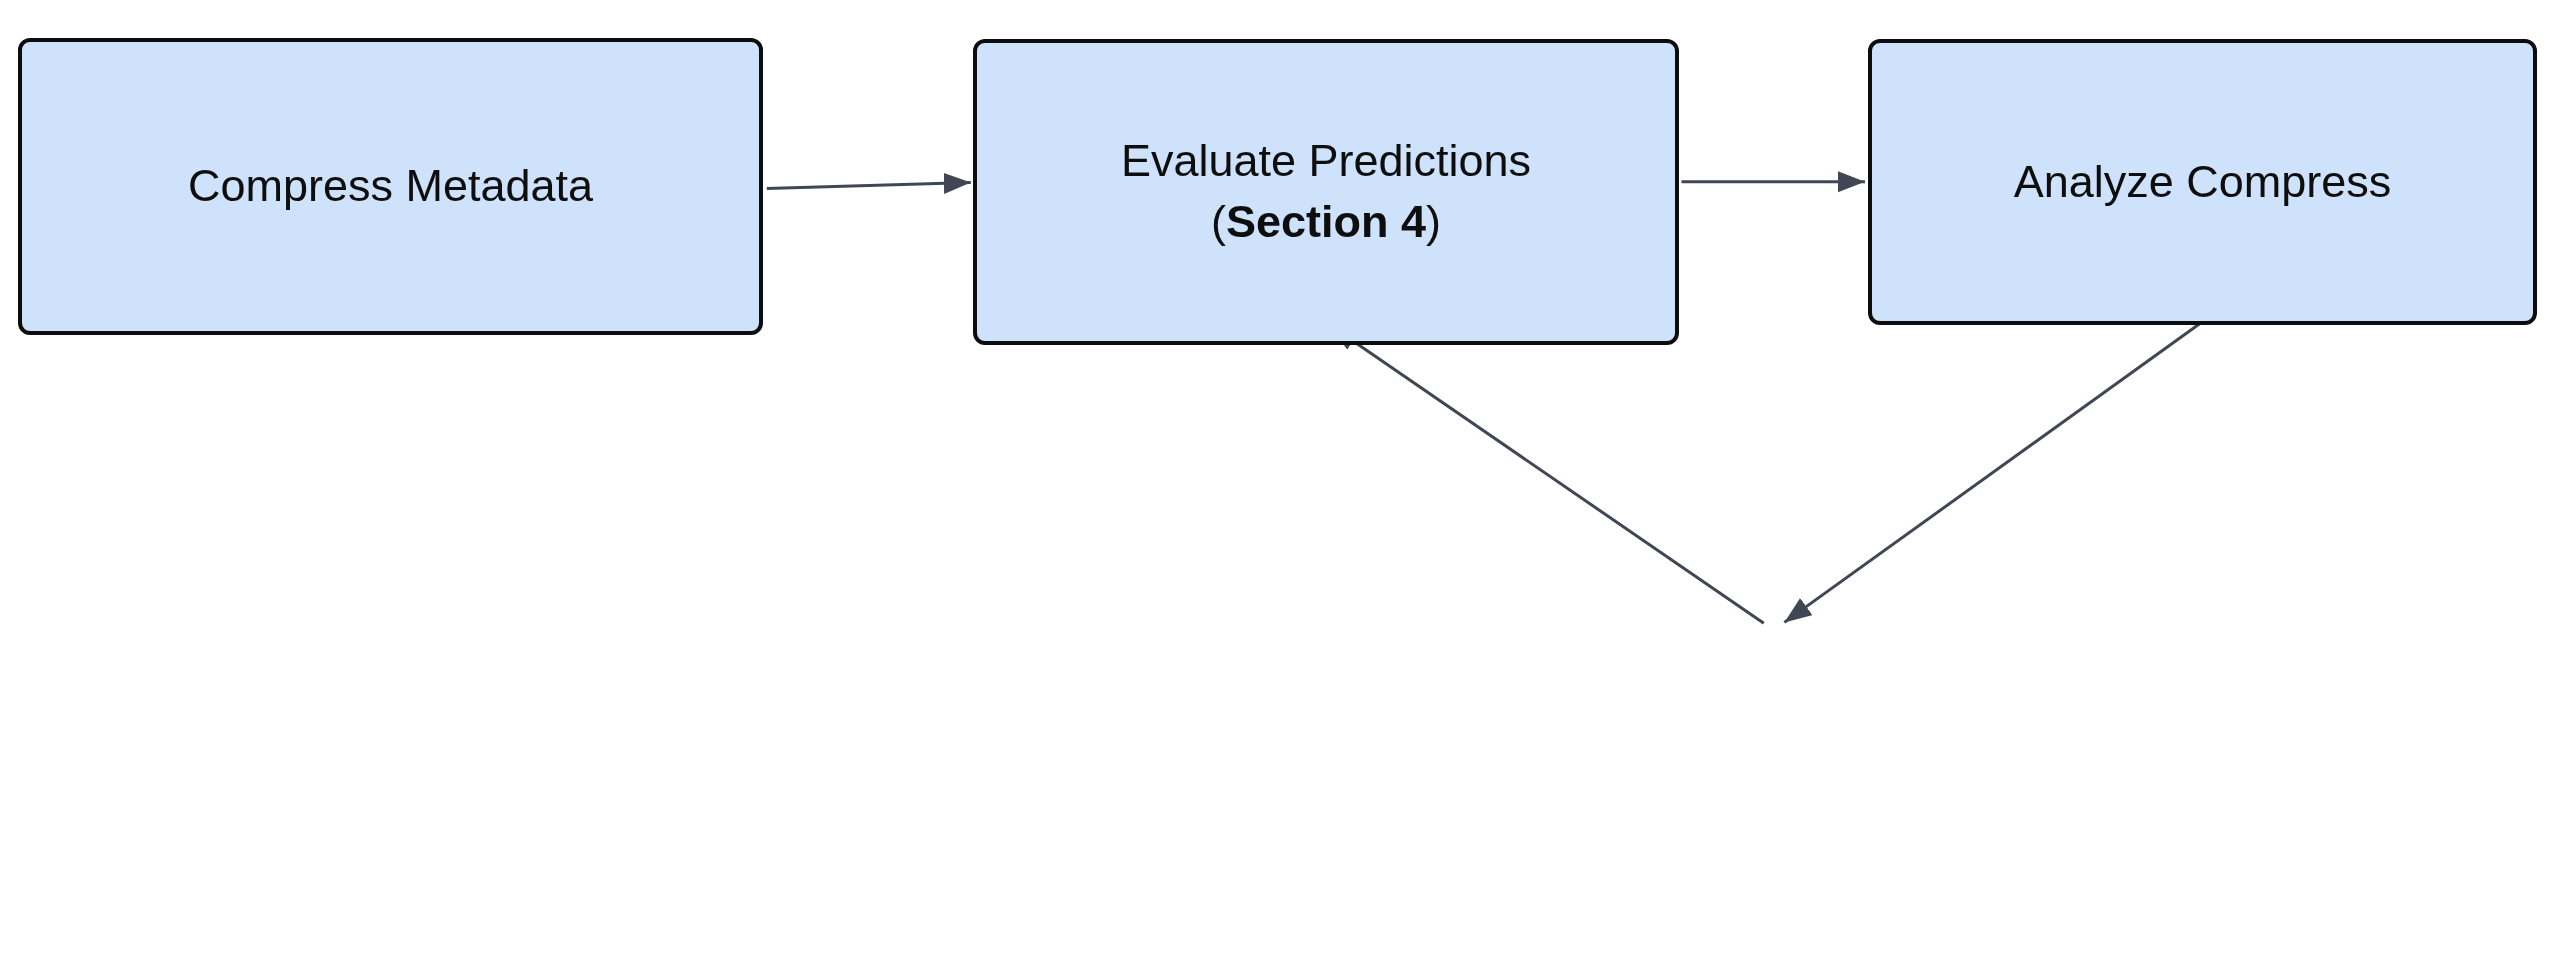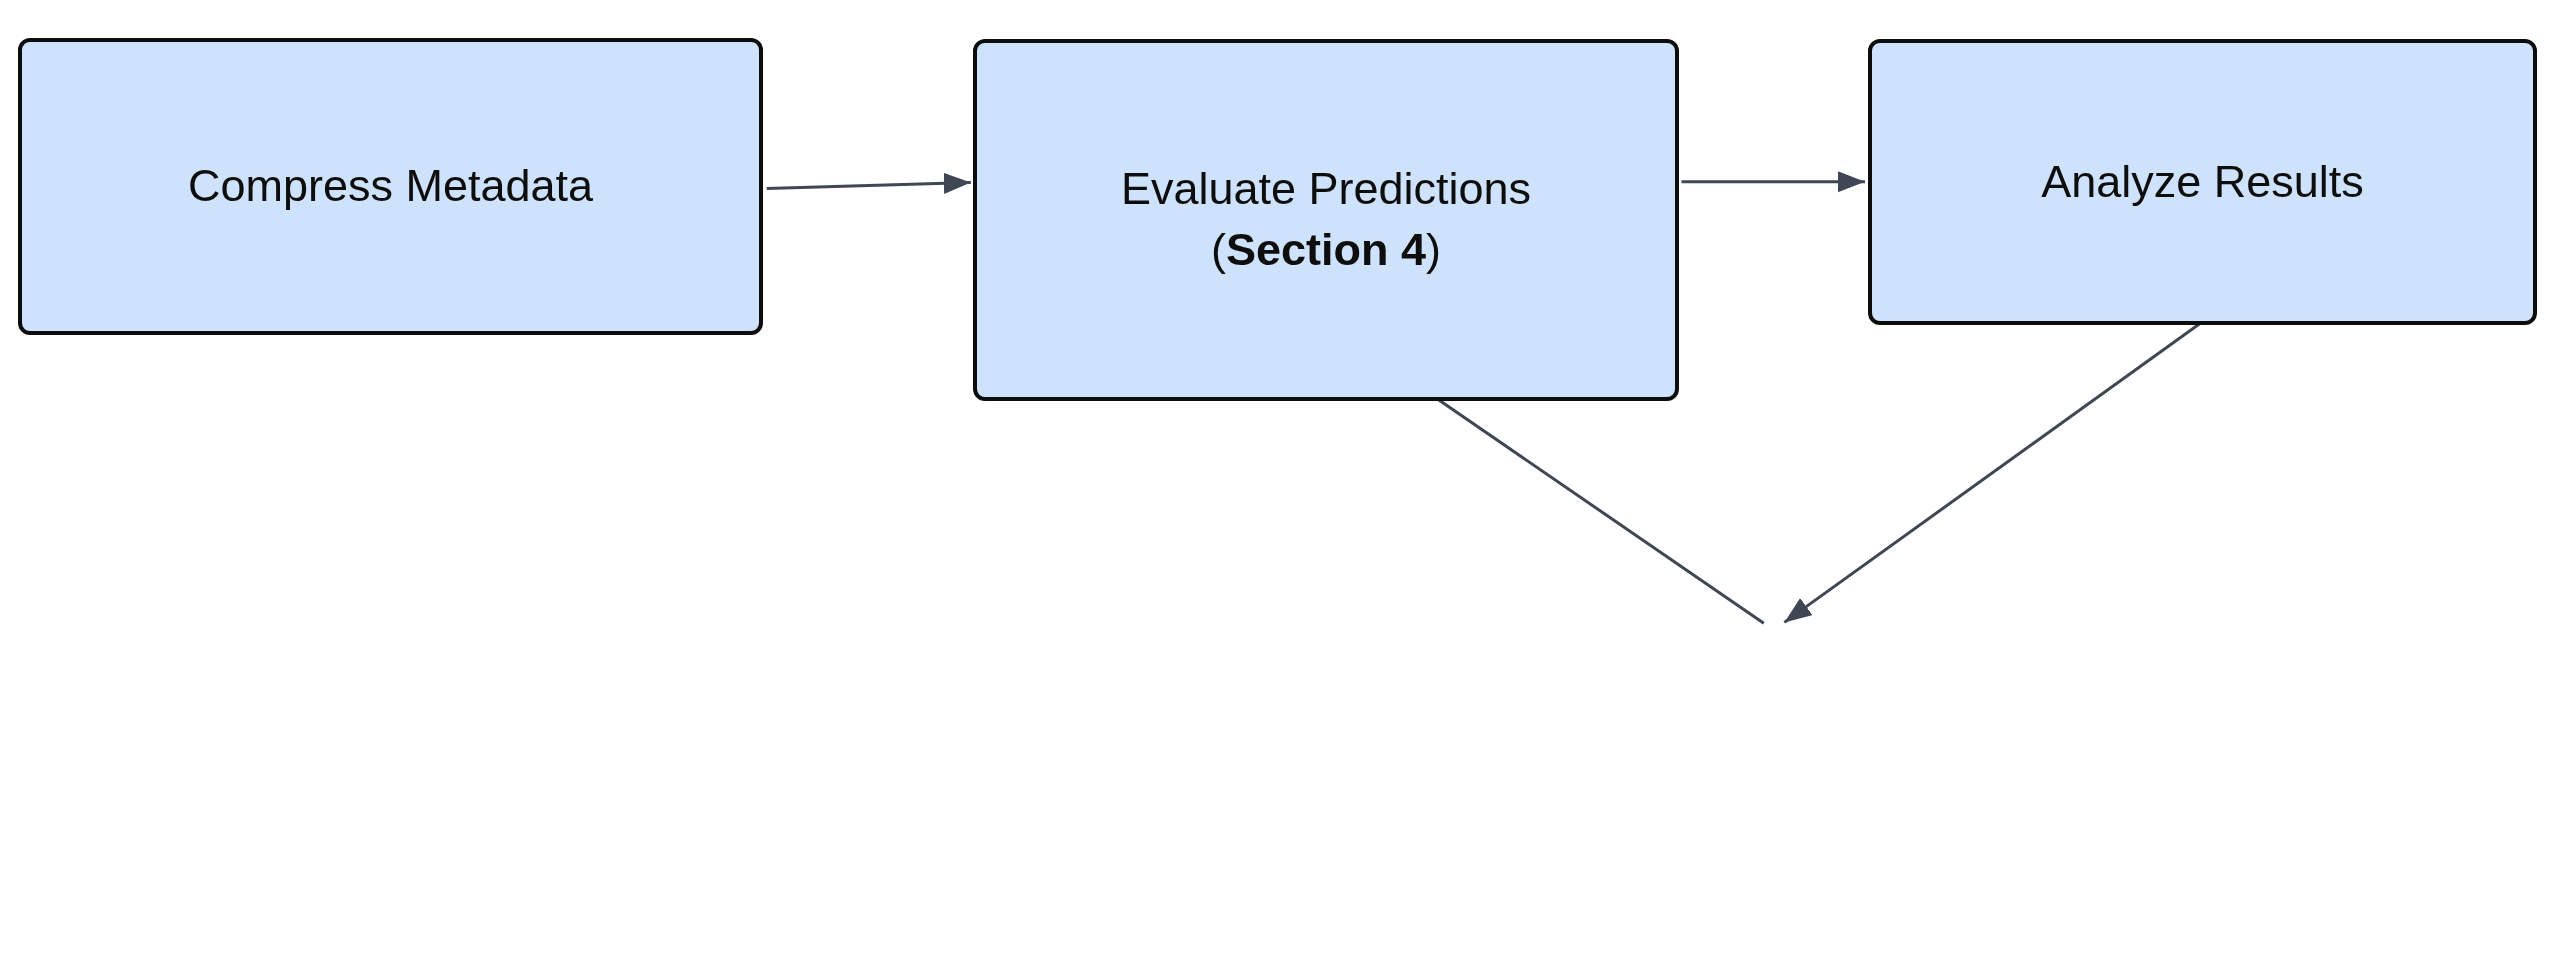--- a/index.html
+++ b/index.html
@@ -55,21 +55,21 @@
       </marker>
     </defs>
   <line x1="894" y1="220" x2="1132" y2="213" stroke="#3f4754" stroke-width="3.5" marker-end="url(#arrowhead)"></line>
       <line x1="1961" y1="212" x2="2175" y2="212" stroke="#3f4754" stroke-width="3.5" marker-end="url(#arrowhead)"></line>
       <line x1="2565" y1="378" x2="2081" y2="726" stroke="#3f4754" stroke-width="3.5" marker-end="url(#arrowhead)"></line>
       <line x1="2057" y1="727" x2="1552" y2="380" stroke="#3f4754" stroke-width="3.5" marker-end="url(#arrowhead)"></line>
     </svg>
 <div class="node" style="left: 18px; top: 38px; width: 745px; height: 297px;">
       <div class="node-line"><span class="seg">Compress Metadata</span></div>
     </div>
-    <div class="node" style="left: 973px; top: 39px; width: 706px; height: 362px;">
+    <div class="node" style="left: 973px; top: 39px; width: 706px; height: 306px;">
       <div class="node-line"><span class="seg">Evaluate Predictions</span></div>
       <div class="node-line"><span class="seg">(</span><span class="seg bold">Section 4</span><span class="seg">)</span></div>
     </div>
     <div class="node" style="left: 1868px; top: 39px; width: 669px; height: 286px;">
-      <div class="node-line"><span class="seg">Analyze Results</span></div>
+      <div class="node-line"><span class="seg">Analyze Compress</span></div>
     </div>
   </div>
 
 
 </body></html>

